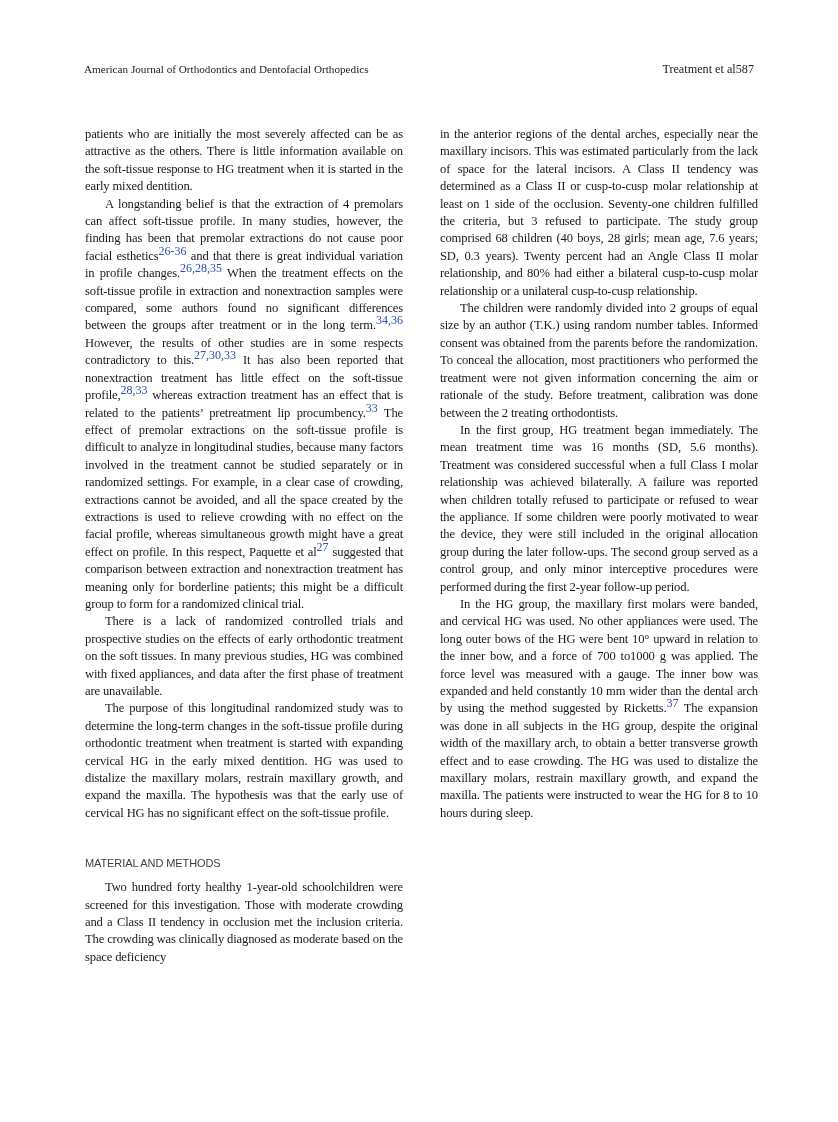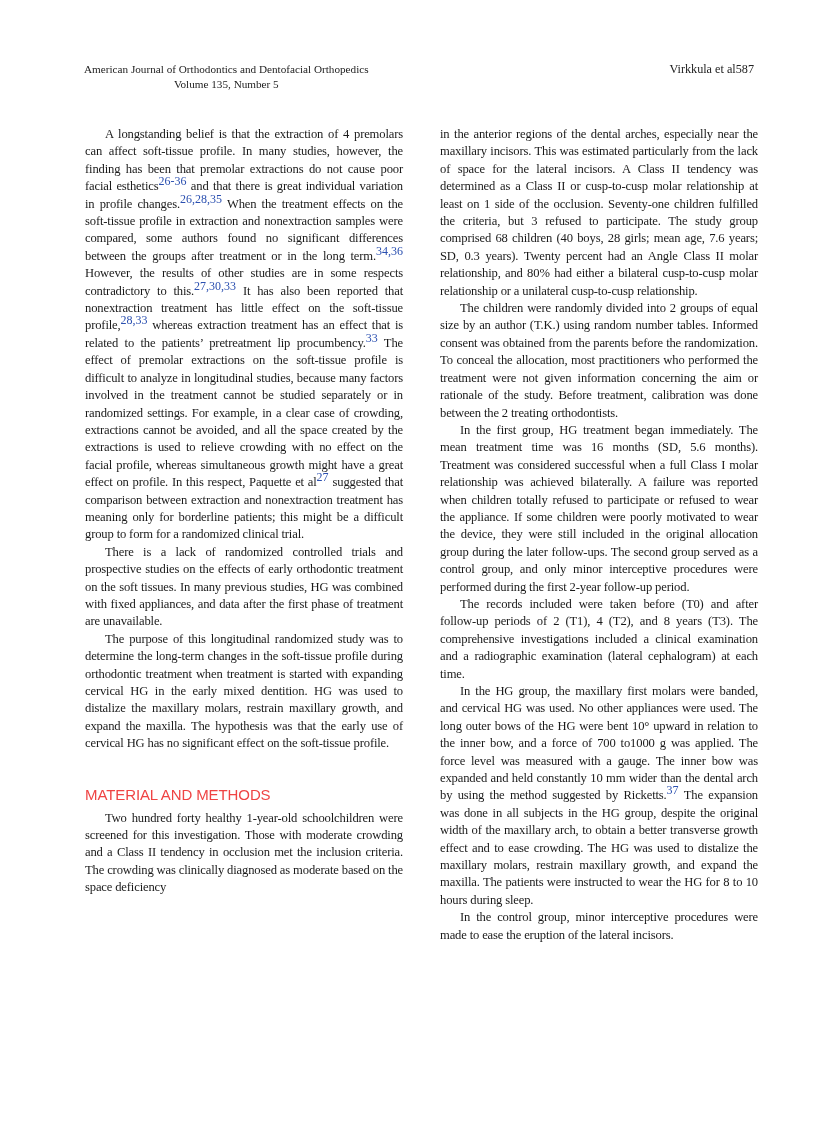--- a/index.html
+++ b/index.html
@@ -1,49 +1,47 @@
 <!DOCTYPE html>
 <html><head>
 <meta charset="utf-8">
 <style>
   html, body { margin: 0; padding: 0; background: #ffffff; }
   body { width: 838px; height: 1122px; position: relative; overflow: hidden; color: #1a1a1a; }
   .header { position: absolute; top: 62px; left: 84px; right: 84px; font-family: "Liberation Serif", serif; font-size: 11.2px; line-height: 14.5px; color: #222; }
-  .header .left { position: absolute; left: 0; top: 0; text-align: center; }
+  .header .left { position: absolute; left: 0; top: 0; }
   .header .right { position: absolute; right: 0; top: 0; font-size: 12.2px; }
   .header .right .pg { }
   .col { position: absolute; top: 126px; width: 318px; font-family: "Liberation Serif", serif; font-size: 12.6px; line-height: 17.4px; text-align: justify; letter-spacing: -0.15px; }
   .col.left { left: 85px; }
   .col.right { left: 440px; }
   .col p { margin: 0; text-indent: 0; }
   .col p.ind { text-indent: 20px; }
   sup { font-size: 12px; line-height: 0; vertical-align: 5px; color: #2a4fb0; letter-spacing: 0; }
-  .section-head { font-family: "Liberation Sans", sans-serif; font-size: 15px; letter-spacing: -0.1px; color: #ef4444; margin: 33px 0 7px 0; text-align: left; line-height: 17px; }
+  .section-head { font-family: "Liberation Sans", sans-serif; font-size: 11px; letter-spacing: -0.1px; color: #404040; margin: 33px 0 7px 0; text-align: left; line-height: 17px; }
 </style>
 </head>
 <body>
 
 <div class="header">
   <div class="left">
     <div>American Journal of Orthodontics and Dentofacial Orthopedics</div>
-    <div>Volume 135, Number 5</div>
   </div>
   <div class="right">
-    <span>Virkkula et al</span><span class="pg">587</span>
+    <span>Treatment et al</span><span class="pg">587</span>
   </div>
 </div>
 
 <div class="col left">
+  <p>patients who are initially the most severely affected can be as attractive as the others. There is little information available on the soft-tissue response to HG treatment when it is started in the early mixed dentition.</p>
   <p class="ind"><span>A longstanding belief is that the extraction of 4 premolars can affect soft-tissue profile. In many studies, however, the finding has been that premolar extractions do not cause poor facial esthetics</span><sup>26-36</sup><span> and that there is great individual variation in profile changes.</span><sup>26,28,35</sup><span> When the treatment effects on the soft-tissue profile in extraction and nonextraction samples were compared, some authors found no significant differences between the groups after treatment or in the long term.</span><sup>34,36</sup><span> However, the results of other studies are in some respects contradictory to this.</span><sup>27,30,33</sup><span> It has also been reported that nonextraction treatment has little effect on the soft-tissue profile,</span><sup>28,33</sup><span> whereas extraction treatment has an effect that is related to the patients’ pretreatment lip procumbency.</span><sup>33</sup><span> The effect of premolar extractions on the soft-tissue profile is difficult to analyze in longitudinal studies, because many factors involved in the treatment cannot be studied separately or in randomized settings. For example, in a clear case of crowding, extractions cannot be avoided, and all the space created by the extractions is used to relieve crowding with no effect on the facial profile, whereas simultaneous growth might have a great effect on profile. In this respect, Paquette et al</span><sup>27</sup><span> suggested that comparison between extraction and nonextraction treatment has meaning only for borderline patients; this might be a difficult group to form for a randomized clinical trial.</span></p>
   <p class="ind">There is a lack of randomized controlled trials and prospective studies on the effects of early orthodontic treatment on the soft tissues. In many previous studies, HG was combined with fixed appliances, and data after the first phase of treatment are unavailable.</p>
   <p class="ind">The purpose of this longitudinal randomized study was to determine the long-term changes in the soft-tissue profile during orthodontic treatment when treatment is started with expanding cervical HG in the early mixed dentition. HG was used to distalize the maxillary molars, restrain maxillary growth, and expand the maxilla. The hypothesis was that the early use of cervical HG has no significant effect on the soft-tissue profile.</p>
   <div class="section-head">MATERIAL AND METHODS</div>
   <p class="ind">Two hundred forty healthy 1-year-old schoolchildren were screened for this investigation. Those with moderate crowding and a Class II tendency in occlusion met the inclusion criteria. The crowding was clinically diagnosed as moderate based on the space deficiency</p>
 </div>
 
 <div class="col right">
   <p>in the anterior regions of the dental arches, especially near the maxillary incisors. This was estimated particularly from the lack of space for the lateral incisors. A Class II tendency was determined as a Class II or cusp-to-cusp molar relationship at least on 1 side of the occlusion. Seventy-one children fulfilled the criteria, but 3 refused to participate. The study group comprised 68 children (40 boys, 28 girls; mean age, 7.6 years; SD, 0.3 years). Twenty percent had an Angle Class II molar relationship, and 80% had either a bilateral cusp-to-cusp molar relationship or a unilateral cusp-to-cusp relationship.</p>
   <p class="ind">The children were randomly divided into 2 groups of equal size by an author (T.K.) using random number tables. Informed consent was obtained from the parents before the randomization. To conceal the allocation, most practitioners who performed the treatment were not given information concerning the aim or rationale of the study. Before treatment, calibration was done between the 2 treating orthodontists.</p>
   <p class="ind">In the first group, HG treatment began immediately. The mean treatment time was 16 months (SD, 5.6 months). Treatment was considered successful when a full Class I molar relationship was achieved bilaterally. A failure was reported when children totally refused to participate or refused to wear the appliance. If some children were poorly motivated to wear the device, they were still included in the original allocation group during the later follow-ups. The second group served as a control group, and only minor interceptive procedures were performed during the first 2-year follow-up period.</p>
-  <p class="ind">The records included were taken before (T0) and after follow-up periods of 2 (T1), 4 (T2), and 8 years (T3). The comprehensive investigations included a clinical examination and a radiographic examination (lateral cephalogram) at each time.</p>
   <p class="ind"><span>In the HG group, the maxillary first molars were banded, and cervical HG was used. No other appliances were used. The long outer bows of the HG were bent 10° upward in relation to the inner bow, and a force of 700 to1000 g was applied. The force level was measured with a gauge. The inner bow was expanded and held constantly 10 mm wider than the dental arch by using the method suggested by Ricketts.</span><sup>37</sup><span> The expansion was done in all subjects in the HG group, despite the original width of the maxillary arch, to obtain a better transverse growth effect and to ease crowding. The HG was used to distalize the maxillary molars, restrain maxillary growth, and expand the maxilla. The patients were instructed to wear the HG for 8 to 10 hours during sleep.</span></p>
-  <p class="ind">In the control group, minor interceptive procedures were made to ease the eruption of the lateral incisors.</p>
 </div>
 
 </body></html>

